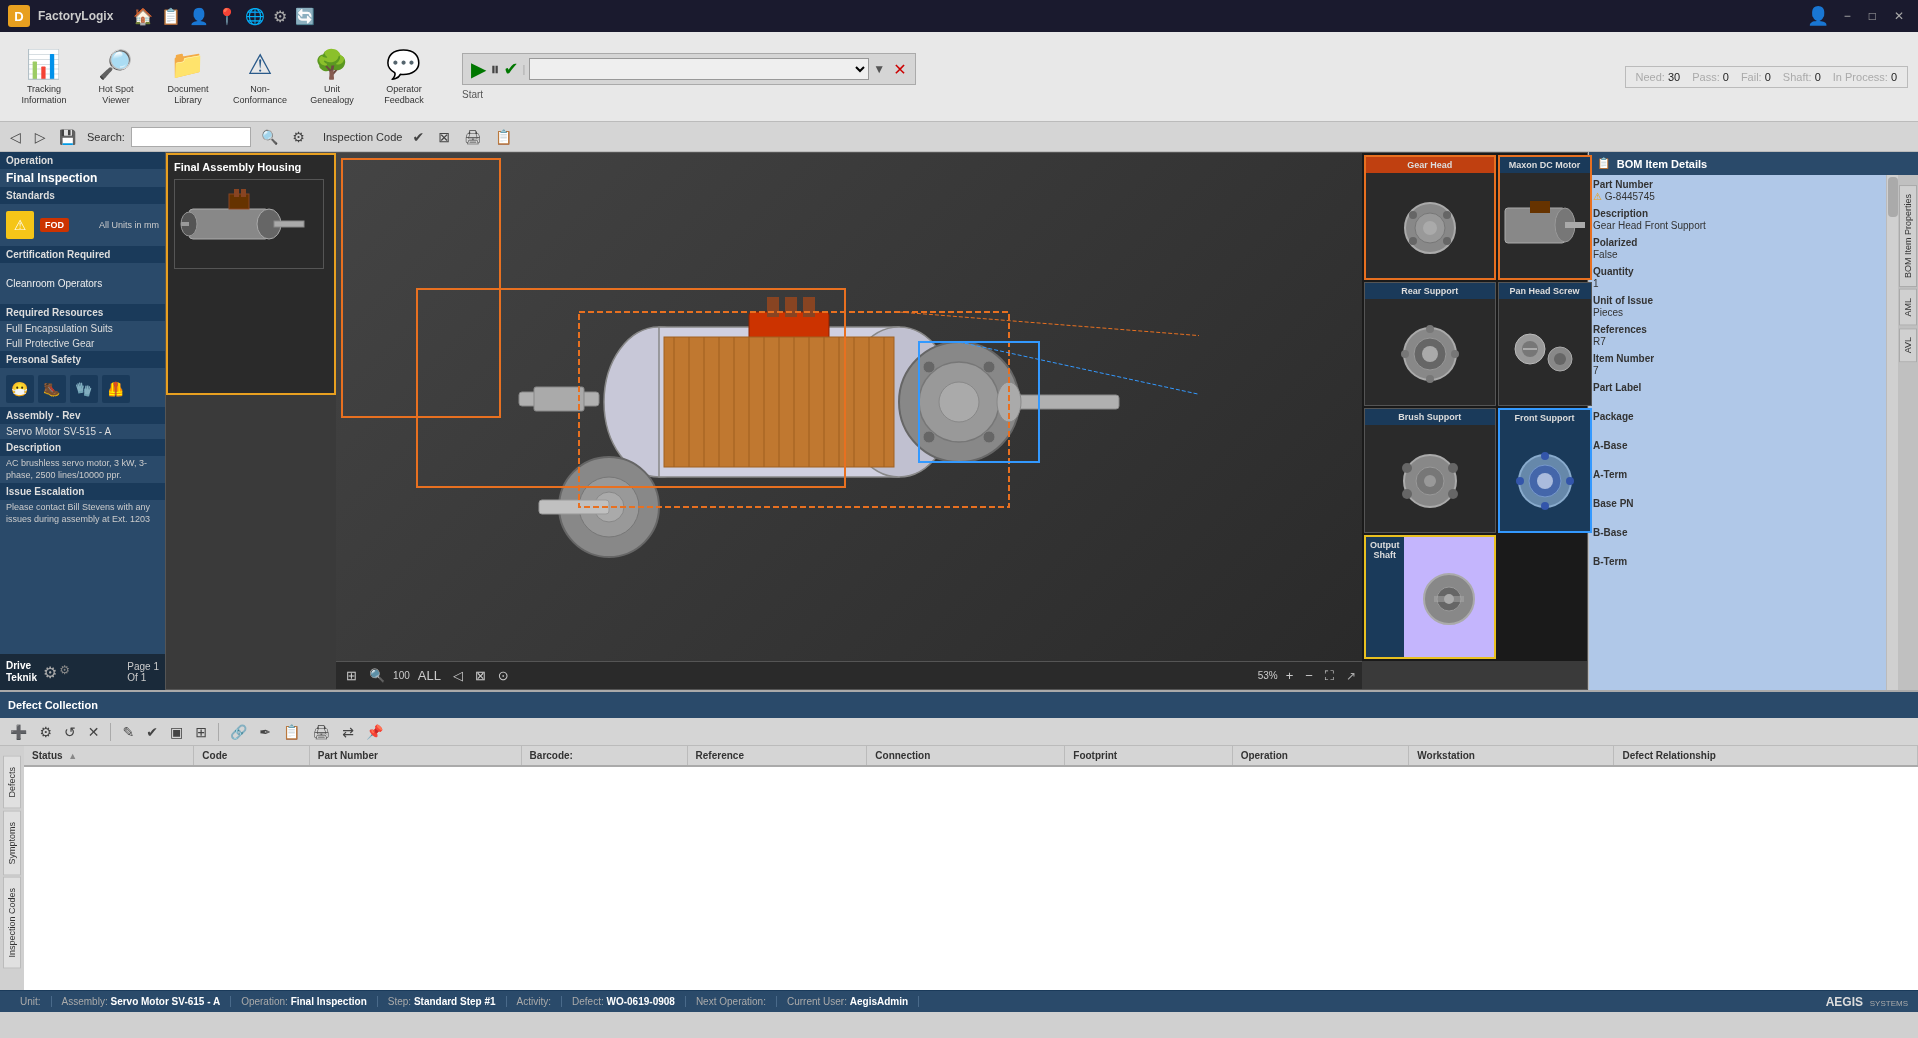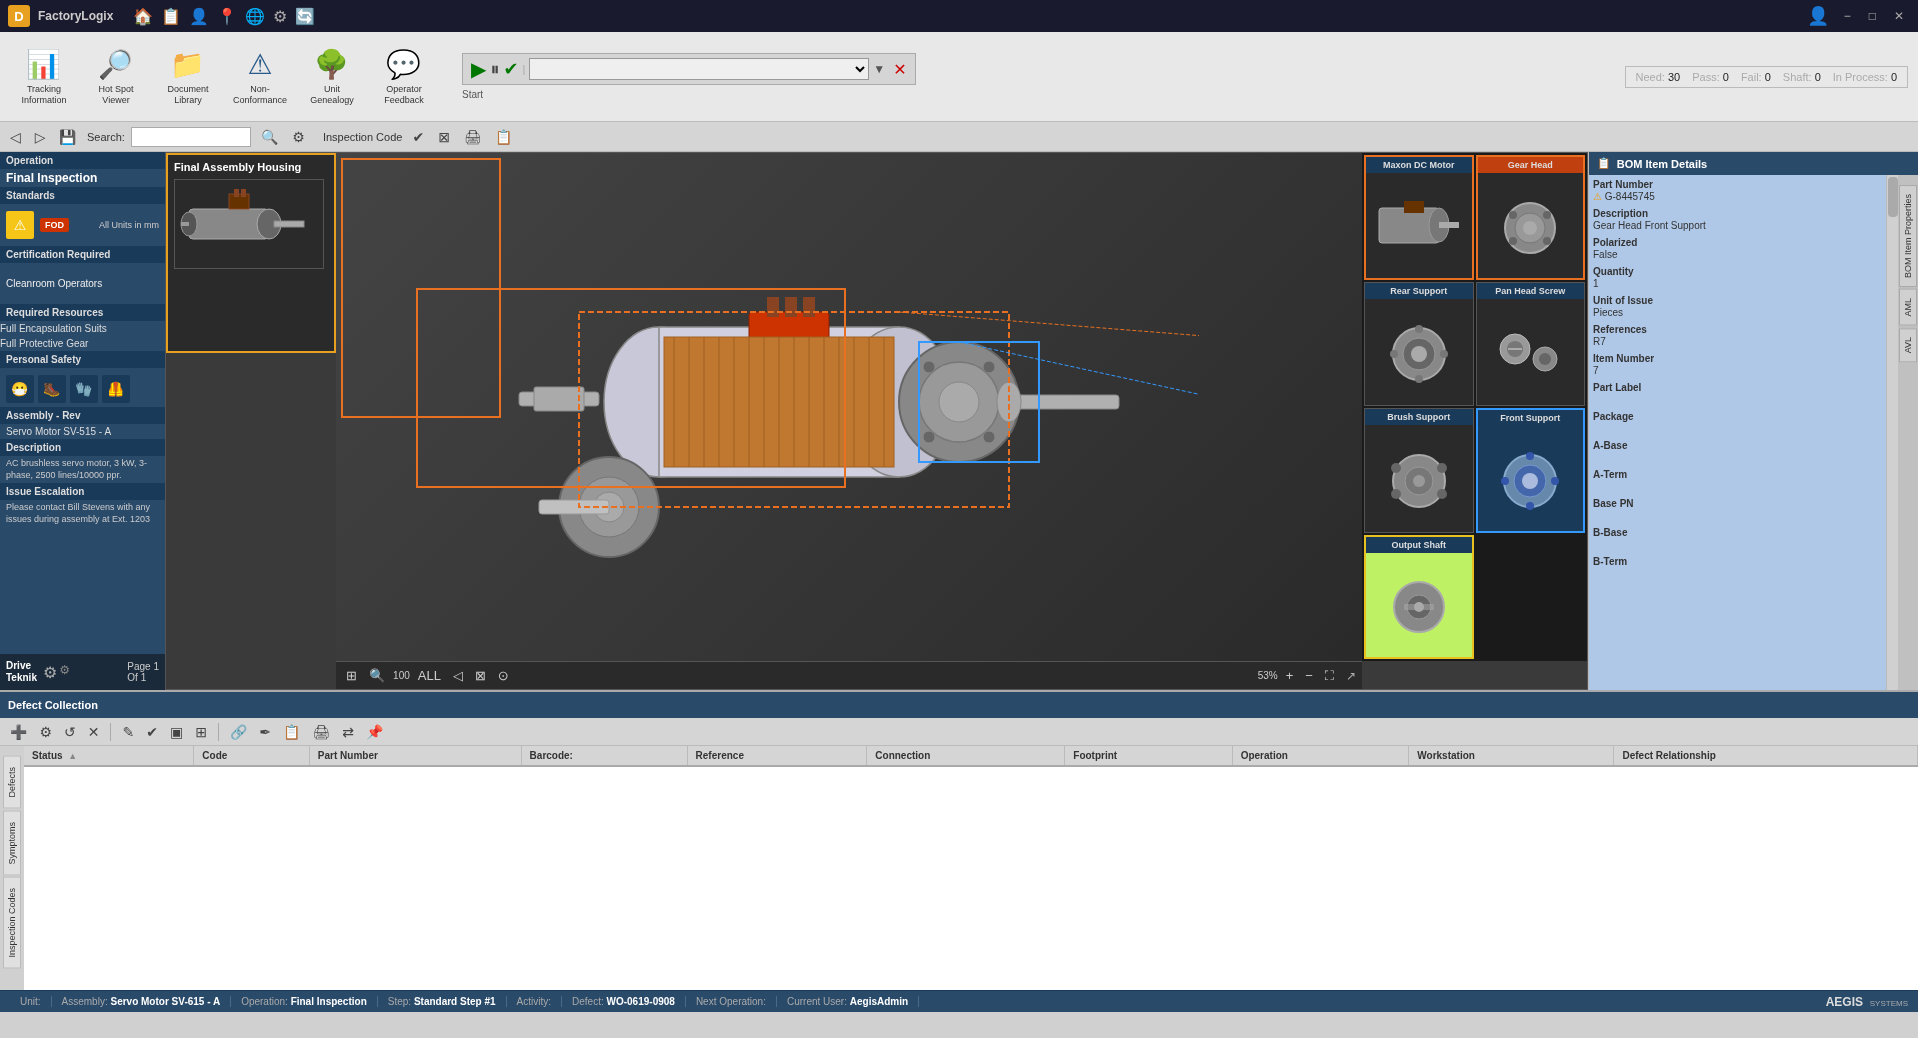--- a/index.html
+++ b/index.html
@@ -87,21 +87,21 @@
     .lp-value { padding: 2px 6px; color: #fff; font-size: 10px; }
     .lp-value.large { font-size: 12px; font-weight: bold; }
     .lp-standards { padding: 4px 6px; }
     .lp-standards-row { display: flex; align-items: center; gap: 6px; margin: 3px 0; }
     .lp-warning-icon { width: 28px; height: 28px; background: #f5c518; border-radius: 2px;
       display: flex; align-items: center; justify-content: center; font-size: 14px; }
     .lp-fod-badge { background: #cc3300; color: #fff; font-size: 9px; font-weight: bold;
       padding: 2px 5px; border-radius: 2px; }
     .lp-units { font-size: 9px; color: #ccc; margin-left: auto; }
     .lp-cert { color: #eee; font-size: 10px; padding: 15px 6px; }
-    .lp-req-resources { padding: 2px 0; color: #ddd; font-size: 10px; }
+    .lp-req-resources { padding: 2px 6px; color: #ddd; font-size: 10px; }
     .lp-personal-safety { padding: 4px 6px; }
     .safety-icons-row { display: flex; gap: 4px; margin-top: 3px; }
     .safety-icon { width: 28px; height: 28px; background: #1a3a5a; border-radius: 2px;
       display: flex; align-items: center; justify-content: center; font-size: 14px; }
     .lp-assy-rev { padding: 2px 6px; color: #ddd; font-size: 10px; }
     .lp-description-text { padding: 2px 6px; color: #ccc; font-size: 9px; line-height: 1.3; }
     .lp-issue-esc { padding: 2px 6px; color: #ccc; font-size: 9px; line-height: 1.3; }
 
     
     .lp-footer {
@@ -118,21 +118,21 @@
     
     #center-viewer {
       flex: 1;
       background: #3a3a3a;
       position: relative;
       border: 1px solid #555;
     }
     
     .assy-housing-box {
       position: absolute; top: 0; left: 0;
-      width: 170px; height: 200px;
+      width: 170px; height: 242px;
       border: 2px solid #e8a020;
       background: rgba(40,40,40,0.85);
       padding: 6px;
     }
     .assy-housing-label { color: #fff; font-size: 11px; font-weight: bold; margin-bottom: 6px; }
 
     
     #viewer-bottom-bar {
       height: 28px;
       background: #2a2a2a;
@@ -496,42 +496,42 @@
         <line x1="460" y1="185" x2="965" y2="295" stroke="#3399ff" stroke-width="1" stroke-dasharray="4,2"></line>
       </svg>
 
       <div style="position:absolute; top:135px; left:80px; width:430px; height:200px; border:2px solid #e87020; pointer-events:none;"></div>
       <div style="position:absolute; top:5px; left:5px; width:160px; height:260px; border:2px solid #e87020; pointer-events:none;"></div>
     </div>
 
     <div style="position:absolute; top:0; right:0; width:225px; bottom:28px; background:#1a1a1a; display:grid; grid-template-columns:1fr 1fr; grid-template-rows:repeat(4,1fr); gap:2px; padding:2px;">
 
       <div style="background:#2a2a2a; border:2px solid #e87020; display:flex; flex-direction:column; cursor:pointer;">
-        <div style="background:#1a3a5a; color:#ddd; font-size:9px; font-weight:bold; padding:3px 4px; text-align:center;">Maxon DC Motor</div>
-        <div style="flex:1; display:flex; align-items:center; justify-content:center;">
-          <svg width="90" height="65">
-            <rect x="5" y="15" width="60" height="35" rx="3" fill="#888" stroke="#aaa"></rect>
-            <ellipse cx="65" cy="32" rx="10" ry="17" fill="#777" stroke="#999"></ellipse>
-            <rect x="65" y="29" width="20" height="6" fill="#aaa"></rect>
-            <rect x="30" y="8" width="20" height="12" fill="#663300"></rect>
-          </svg>
-        </div>
-      </div>
-
-      <div style="background:#2a2a2a; border:2px solid #e87020; display:flex; flex-direction:column; cursor:pointer;">
         <div style="background:#c04010; color:#ddd; font-size:9px; font-weight:bold; padding:3px 4px; text-align:center;">Gear Head</div>
         <div style="flex:1; display:flex; align-items:center; justify-content:center;">
           <svg width="90" height="65">
             <circle cx="45" cy="35" r="25" fill="#888" stroke="#aaa" stroke-width="2"></circle>
             <circle cx="45" cy="35" r="15" fill="#999" stroke="#777"></circle>
             <circle cx="45" cy="35" r="7" fill="#aaa"></circle>
             <circle cx="28" cy="22" r="4" fill="#666"></circle>
             <circle cx="62" cy="22" r="4" fill="#666"></circle>
             <circle cx="28" cy="48" r="4" fill="#666"></circle>
             <circle cx="62" cy="48" r="4" fill="#666"></circle>
+          </svg>
+        </div>
+      </div>
+
+      <div style="background:#2a2a2a; border:2px solid #e87020; display:flex; flex-direction:column; cursor:pointer;">
+        <div style="background:#1a3a5a; color:#ddd; font-size:9px; font-weight:bold; padding:3px 4px; text-align:center;">Maxon DC Motor</div>
+        <div style="flex:1; display:flex; align-items:center; justify-content:center;">
+          <svg width="90" height="65">
+            <rect x="5" y="15" width="60" height="35" rx="3" fill="#888" stroke="#aaa"></rect>
+            <ellipse cx="65" cy="32" rx="10" ry="17" fill="#777" stroke="#999"></ellipse>
+            <rect x="65" y="29" width="20" height="6" fill="#aaa"></rect>
+            <rect x="30" y="8" width="20" height="12" fill="#663300"></rect>
           </svg>
         </div>
       </div>
 
       <div style="background:#2a2a2a; border:1px solid #555; display:flex; flex-direction:column; cursor:pointer;">
         <div style="background:#1a3a5a; color:#ddd; font-size:9px; font-weight:bold; padding:3px 4px; text-align:center;">Rear Support</div>
         <div style="flex:1; display:flex; align-items:center; justify-content:center;">
           <svg width="90" height="65">
             <circle cx="45" cy="35" r="26" fill="#888" stroke="#aaa" stroke-width="2"></circle>
             <circle cx="45" cy="35" r="16" fill="#666" stroke="#999"></circle>
@@ -581,21 +581,21 @@
             <circle cx="45" cy="35" r="8" fill="#aabbdd"></circle>
             <circle cx="20" cy="35" r="4" fill="#3355aa"></circle>
             <circle cx="70" cy="35" r="4" fill="#3355aa"></circle>
             <circle cx="45" cy="10" r="4" fill="#3355aa"></circle>
             <circle cx="45" cy="60" r="4" fill="#3355aa"></circle>
           </svg>
         </div>
       </div>
 
 
-      <div style="background:#bef264; border:2px solid #e8c020; display:flex; flex-direction:column; cursor:pointer;">
+      <div style="background:#c4b5fd; border:2px solid #e8c020; display:flex; cursor:pointer;">
         <div style="background:#1a3a5a; color:#ddd; font-size:9px; font-weight:bold; padding:3px 4px; text-align:center;">Output Shaft</div>
         <div style="flex:1; display:flex; align-items:center; justify-content:center;">
           <svg width="90" height="65">
             <circle cx="45" cy="35" r="25" fill="#888" stroke="#aaa" stroke-width="2"></circle>
             <circle cx="45" cy="35" r="12" fill="#666" stroke="#999"></circle>
             <circle cx="45" cy="35" r="5" fill="#aaa"></circle>
             <rect x="30" y="32" width="30" height="6" fill="#aaa" opacity="0.5"></rect>
           </svg>
         </div>
       </div>

